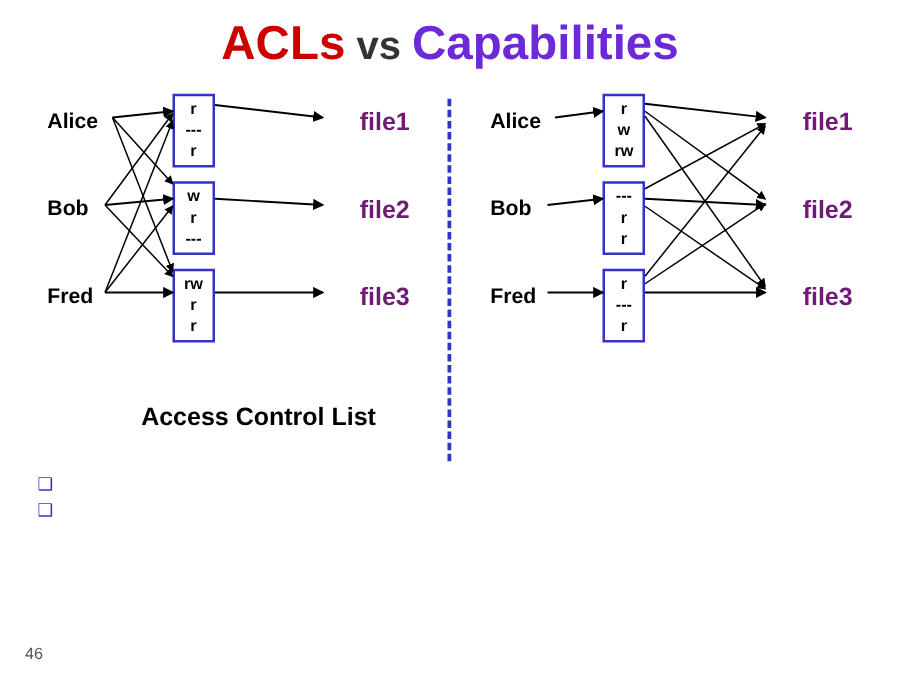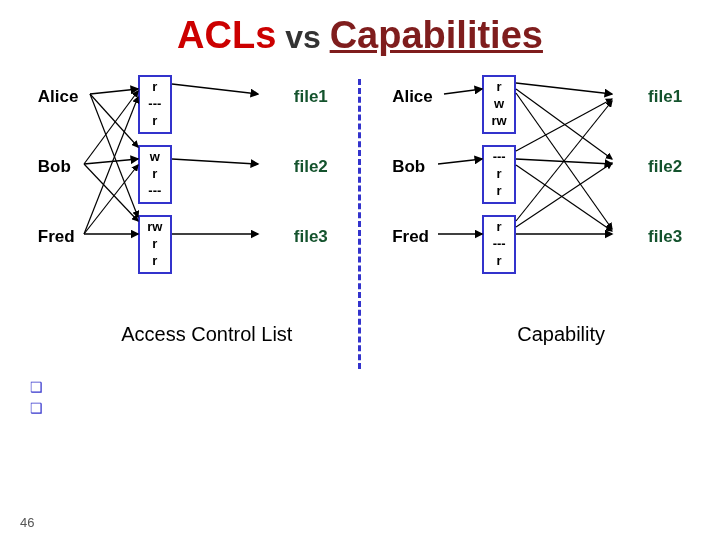--- a/index.html
+++ b/index.html
@@ -13,21 +13,21 @@
     }
 
     .title {
       text-align: center;
       font-size: 38px;
       font-weight: bold;
       padding-top: 14px;
       padding-bottom: 8px;
     }
     .title .acls { color: #cc0000; margin-top: 28px; }
-    .title .cap { color: #7f1d1d; text-decoration: underline; }
+    .title .cap { color: #6d28d9; }
 
     .main-content {
       display: flex;
       flex-direction: row;
       justify-content: space-around;
       align-items: flex-start;
       padding: 0 20px;
       margin-top: 4px;
     }
 
@@ -71,38 +71,38 @@
       color: #000;
       text-align: center;
       padding: 2px 6px;
       line-height: 1.3;
       min-width: 28px;
     }
 
     
     .file-label {
       position: absolute;
-      font-size: 17px;
-      font-weight: bold;
-      color: #14532d;
+      font-size: 20px;
+      font-weight: bold;
+      color: #701a75;
     }
 
     
     .arrows-svg {
       position: absolute;
       top: 0; left: 0;
       width: 100%;
       height: 100%;
       pointer-events: none;
     }
 
     
     .section-label {
       font-size: 20px;
-      font-weight: normal;
+      font-weight: bold;
       color: #000;
       margin-top: 4px;
       text-align: center;
       margin-left: 48px;
     }
 
     
     .notes {
       padding: 8px 30px 0 30px;
     }
@@ -237,21 +237,20 @@
 
         <line x1="124" y1="158" x2="220" y2="94" stroke="black" stroke-width="1.2" marker-end="url(#arrow2)"></line>
 
         <defs>
           <marker id="arrow2" markerWidth="6" markerHeight="6" refX="5" refY="3" orient="auto">
             <path d="M0,0 L0,6 L6,3 z" fill="black"></path>
           </marker>
         </defs>
       </svg>
     </div>
-    <div class="section-label">Capability</div>
   </div>
 
 </div>
 
 <div class="notes">
   <div class="note-line">
     <span class="bullet">❑</span>
   </div>
   <div class="note-line">
     <span class="bullet">❑</span>

